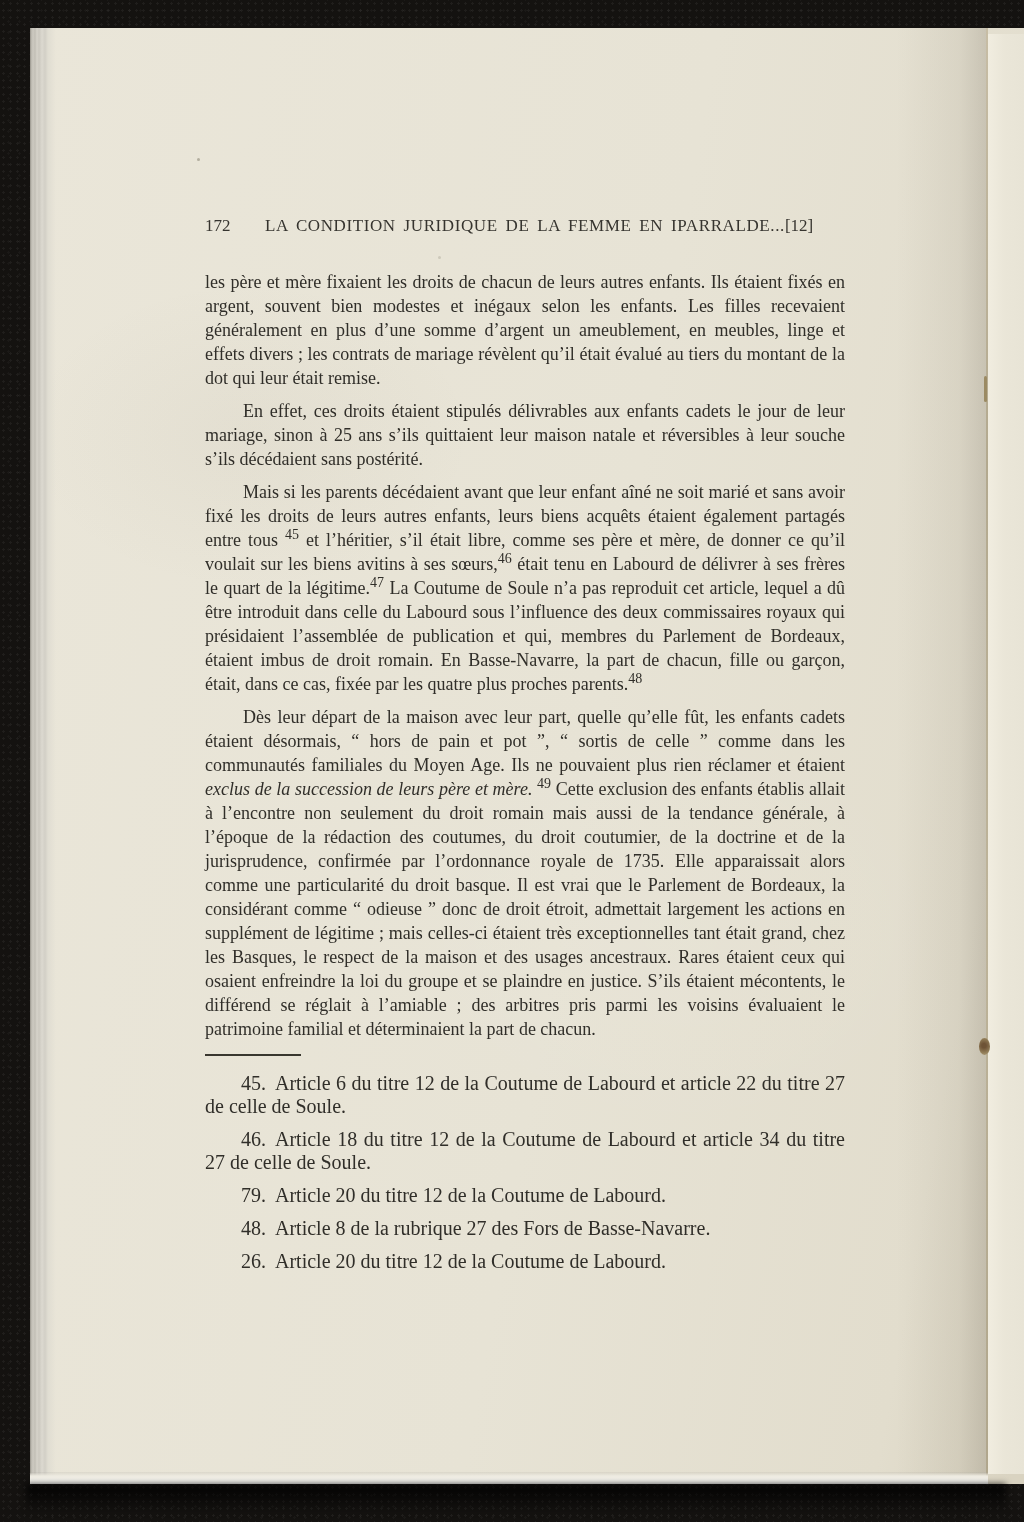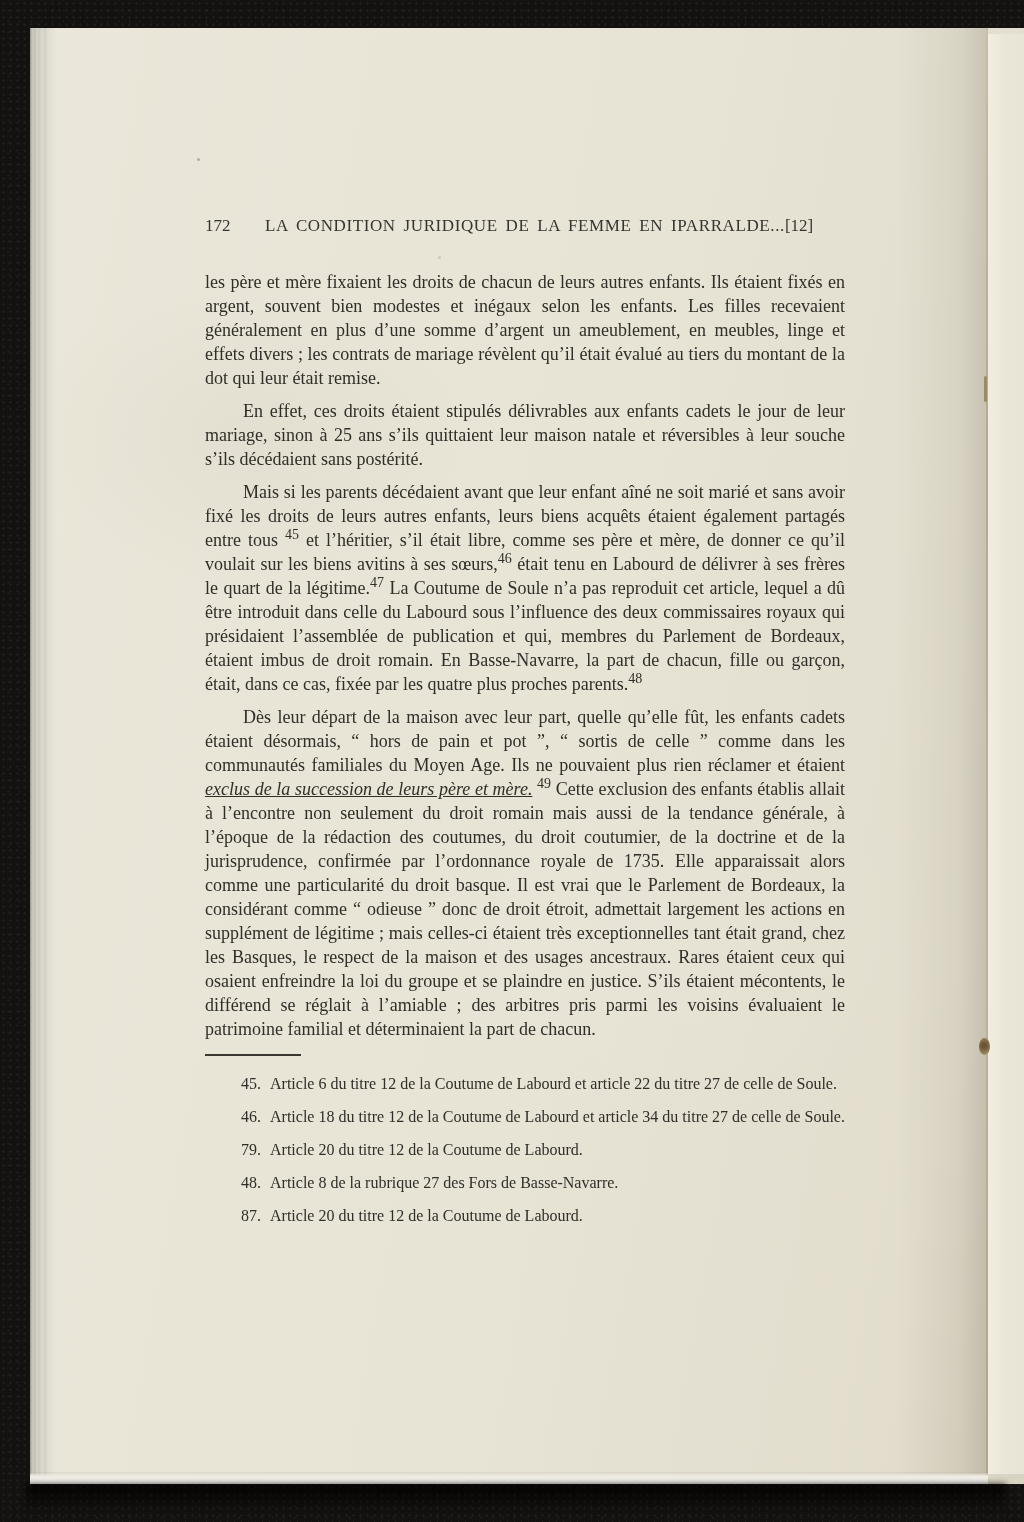--- a/index.html
+++ b/index.html
@@ -75,27 +75,27 @@
   .running-head .num{width:62px;}
   .running-head .title{
     flex:1;letter-spacing:0.6px;word-spacing:3px;white-space:nowrap;
   }
   .running-head .bracket{width:62px;}
 
   .body-text{margin-top:34px;font-size:18px;line-height:24px;text-align:justify;color:#302e29;}
   .body-text p{margin:0 0 9px 0;text-indent:38px;}
   .body-text p.no-indent{text-indent:0;}
   .seg-sup{font-size:14px;position:relative;top:-7px;line-height:0;}
-  .seg-italic{font-style:italic;text-decoration:underline;}
+  .seg-italic{font-style:italic;}
 
   .footnote-rule{
     width:96px;border:none;border-top:2px solid #39372f;
     margin:13px 0 16px 0;
   }
-  .footnotes{font-size:16px;line-height:23px;color:#302e29;text-align:justify;}
+  .footnotes{font-size:20px;line-height:23px;color:#302e29;text-align:justify;}
   .footnotes p{margin:0 0 10px 0;text-indent:36px;}
   .fn-num{margin-right:9px;}
 </style>
 </head>
 <body>
 
 <div class="scan-bg"></div>
 
 <div class="book-page">
   <div class="page-edge-left"></div>
@@ -123,19 +123,19 @@
       <p><span>Dès leur départ de la maison avec leur part, quelle qu’elle fût, les enfants cadets étaient désormais, “ hors de pain et pot ”, “ sortis de celle ” comme dans les communautés familiales du Moyen Age. Ils ne pouvaient plus rien réclamer et étaient </span><span class="seg-italic">exclus de la succession de leurs père et mère.</span><span> </span><span class="seg-sup">49</span><span> Cette exclusion des enfants établis allait à l’encontre non seulement du droit romain mais aussi de la tendance générale, à l’époque de la rédaction des coutumes, du droit coutumier, de la doctrine et de la jurisprudence, confirmée par l’ordonnance royale de 1735. Elle apparaissait alors comme une particularité du droit basque. Il est vrai que le Parlement de Bordeaux, la considérant comme “ odieuse ” donc de droit étroit, admettait largement les actions en supplément de légitime ; mais celles-ci étaient très exceptionnelles tant était grand, chez les Basques, le respect de la maison et des usages ancestraux. Rares étaient ceux qui osaient enfreindre la loi du groupe et se plaindre en justice. S’ils étaient mécontents, le différend se réglait à l’amiable ; des arbitres pris parmi les voisins évaluaient le patrimoine familial et déterminaient la part de chacun.</span></p>
     </div>
 
     <hr class="footnote-rule">
 
     <div class="footnotes">
       <p><span class="fn-num">45.</span><span>Article 6 du titre 12 de la Coutume de Labourd et article 22 du titre 27 de celle de Soule.</span></p>
       <p><span class="fn-num">46.</span><span>Article 18 du titre 12 de la Coutume de Labourd et article 34 du titre 27 de celle de Soule.</span></p>
       <p><span class="fn-num">79.</span><span>Article 20 du titre 12 de la Coutume de Labourd.</span></p>
       <p><span class="fn-num">48.</span><span>Article 8 de la rubrique 27 des Fors de Basse-Navarre.</span></p>
-      <p><span class="fn-num">87.</span><span>Article 20 du titre 12 de la Coutume de Labourd.</span></p>
+      <p><span class="fn-num">26.</span><span>Article 20 du titre 12 de la Coutume de Labourd.</span></p>
     </div>
 
   </div>
 </div>
 
 <div class="page-shadow"></div>
 
 </body></html>

